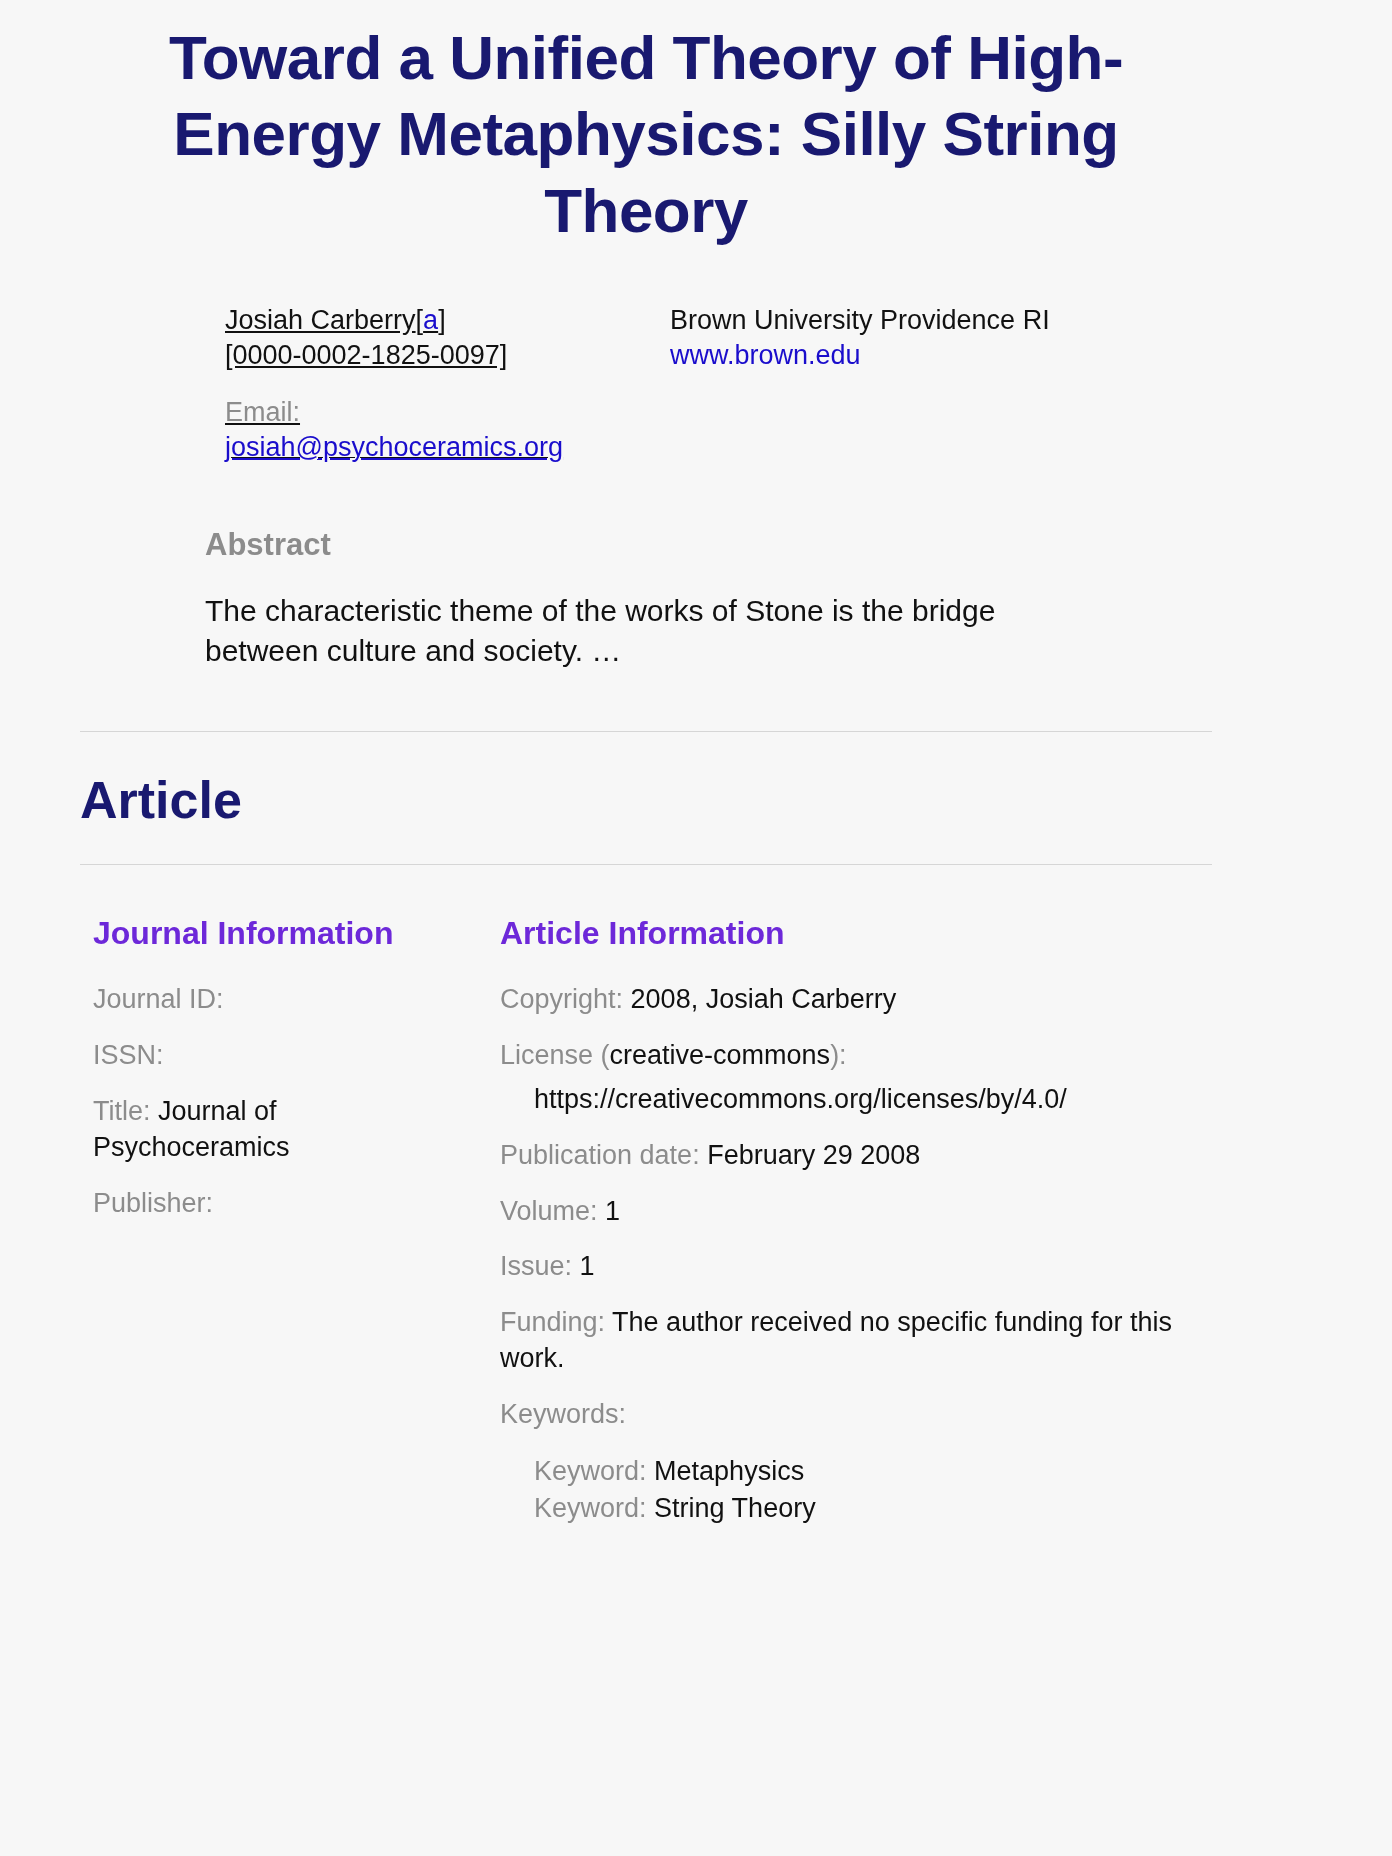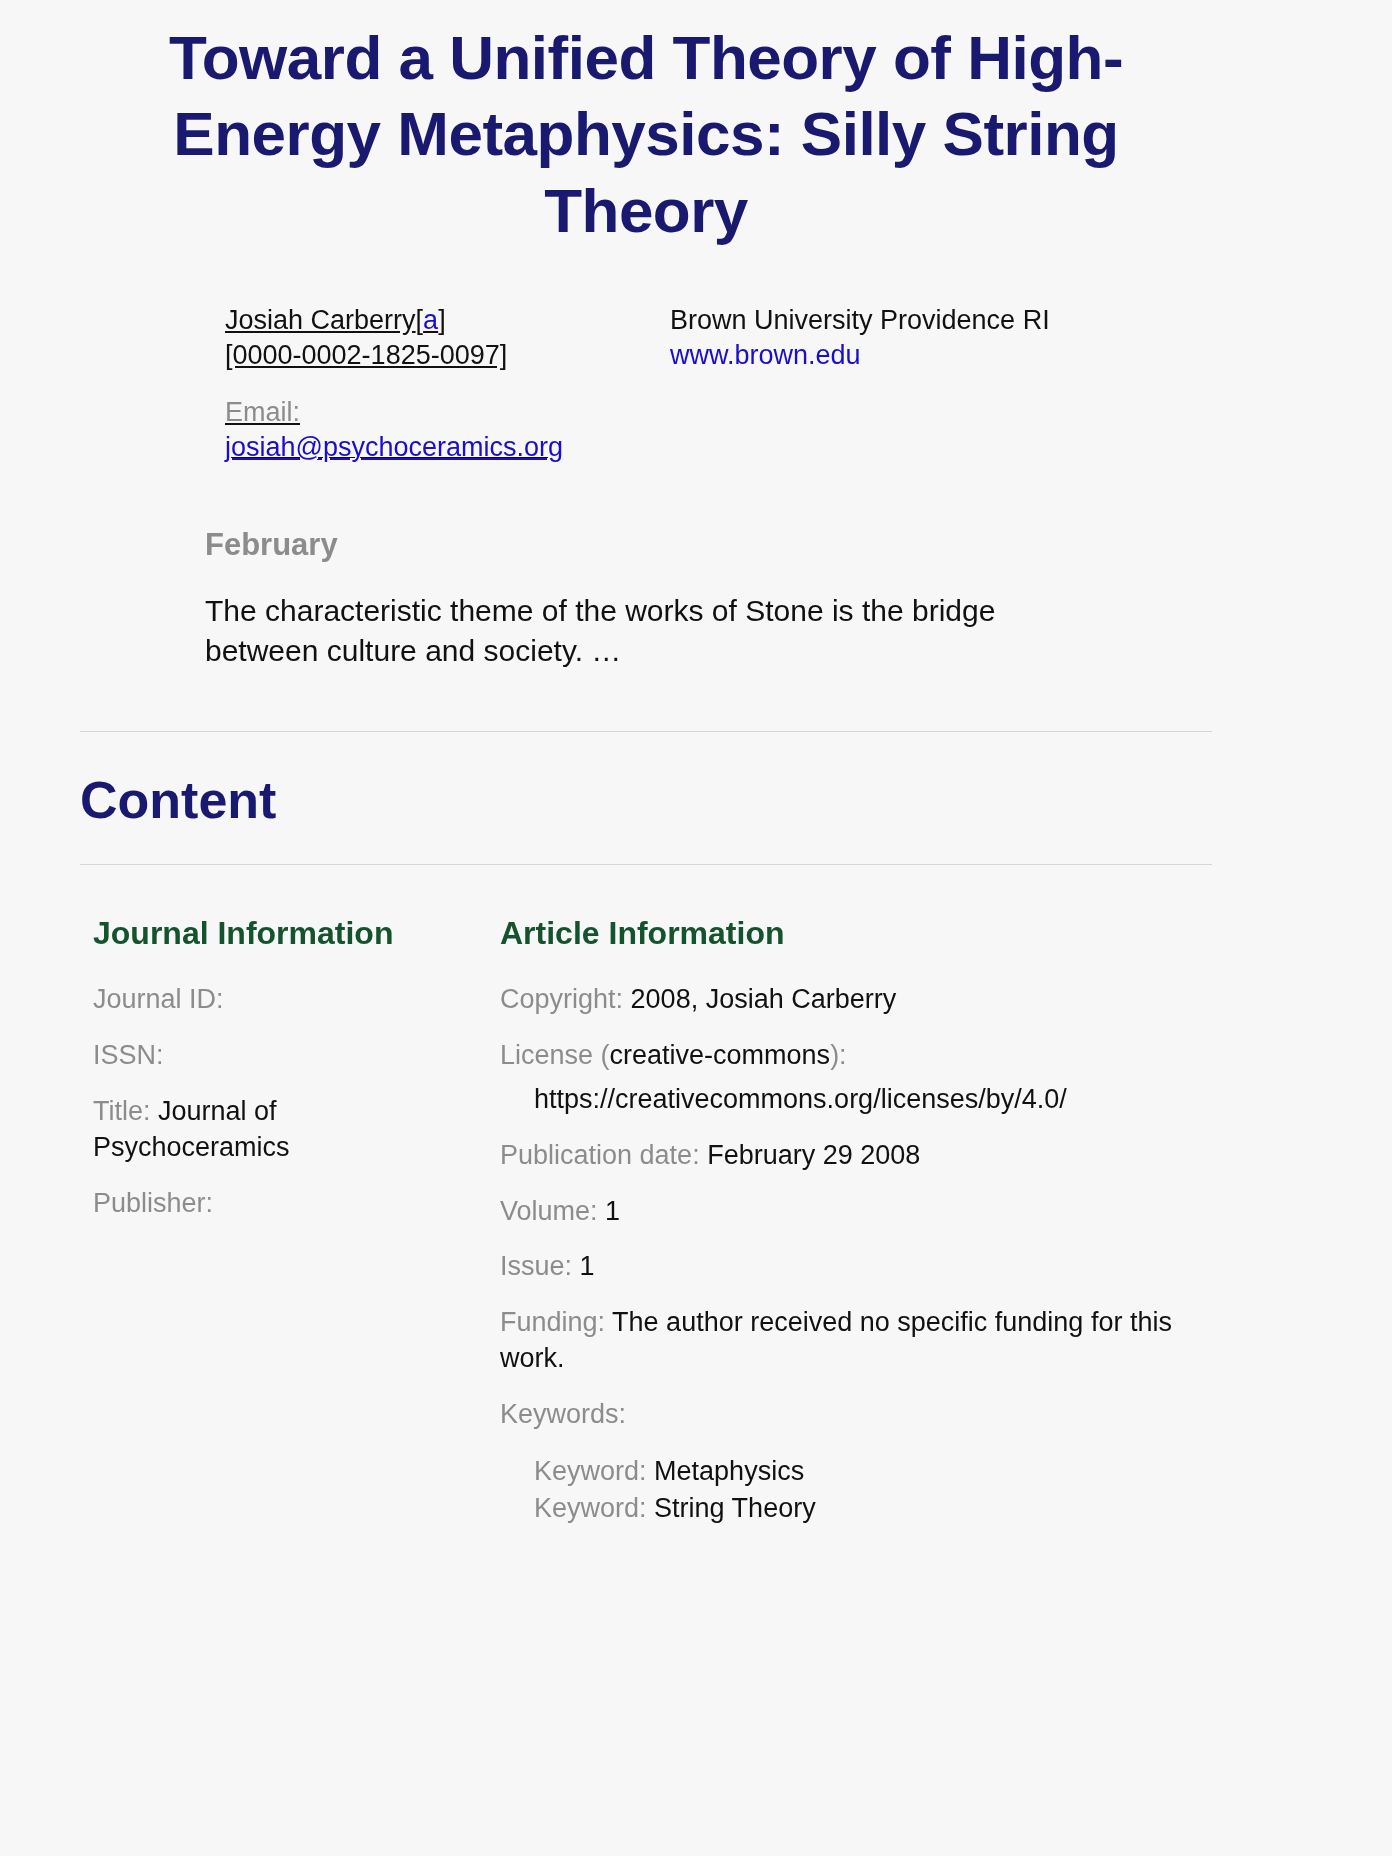--- a/index.html
+++ b/index.html
@@ -116,21 +116,21 @@
     padding-left: 13px;
     box-sizing: border-box;
   }
   .info-col-right {
     flex: 1 1 auto;
     padding-left: 20px;
   }
   .col-heading {
     font-size: 32px;
     font-weight: bold;
-    color: #14532d;
+    color: #6d28d9;
     margin-bottom: 30px;
   }
   .info-row {
     font-size: 27px;
     line-height: 1.33;
     margin-bottom: 20px;
     color: #111111;
   }
   .info-label {
     color: #8c8c8c;
@@ -163,27 +163,27 @@
       <div class="author-orcid">[0000-0002-1825-0097]</div>
       <div class="email-label">Email:</div>
       <a class="email-value" href="#">josiah@psychoceramics.org</a>
     </div>
     <div class="affil-col">
       <div class="affil-text"><span>Brown University Providence RI </span><a class="link" href="#">www.brown.edu</a></div>
     </div>
   </div>
 
   <div class="abstract-wrap">
-    <div class="abstract-heading">February</div>
+    <div class="abstract-heading">Abstract</div>
     <div class="abstract-text">The characteristic theme of the works of Stone is the bridge between culture and society. …</div>
   </div>
 
   <hr class="rule">
 
-  <h2 class="content-heading">Content</h2>
+  <h2 class="content-heading">Article</h2>
 
   <hr class="rule" style="margin-top:0;">
 
   <div class="info-cols">
 
     <div class="info-col-left">
       <div class="col-heading">Journal Information</div>
 
       <div class="info-row">
         <span class="info-label">Journal ID:</span>

